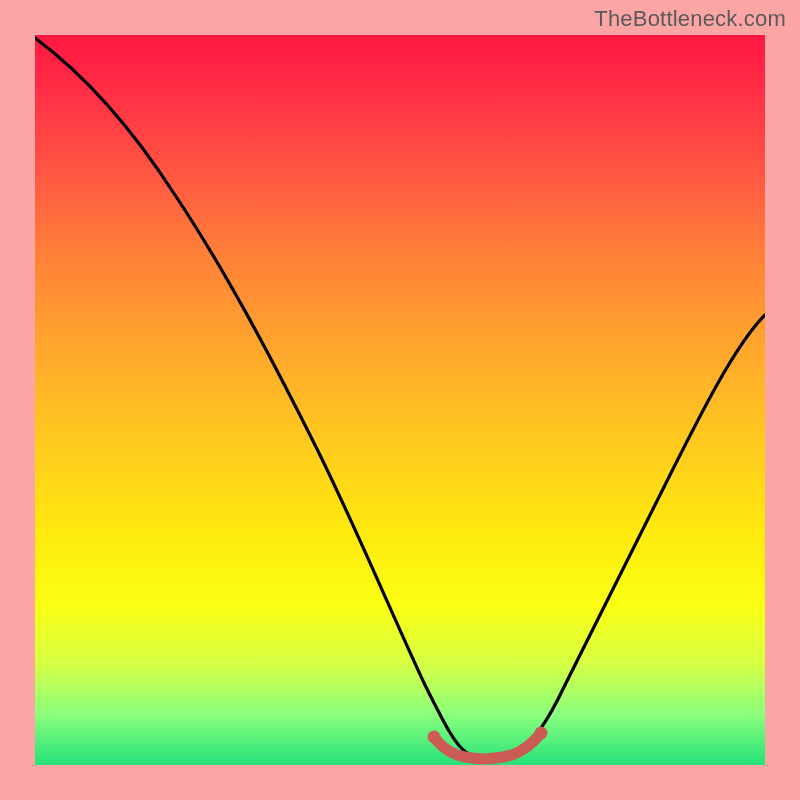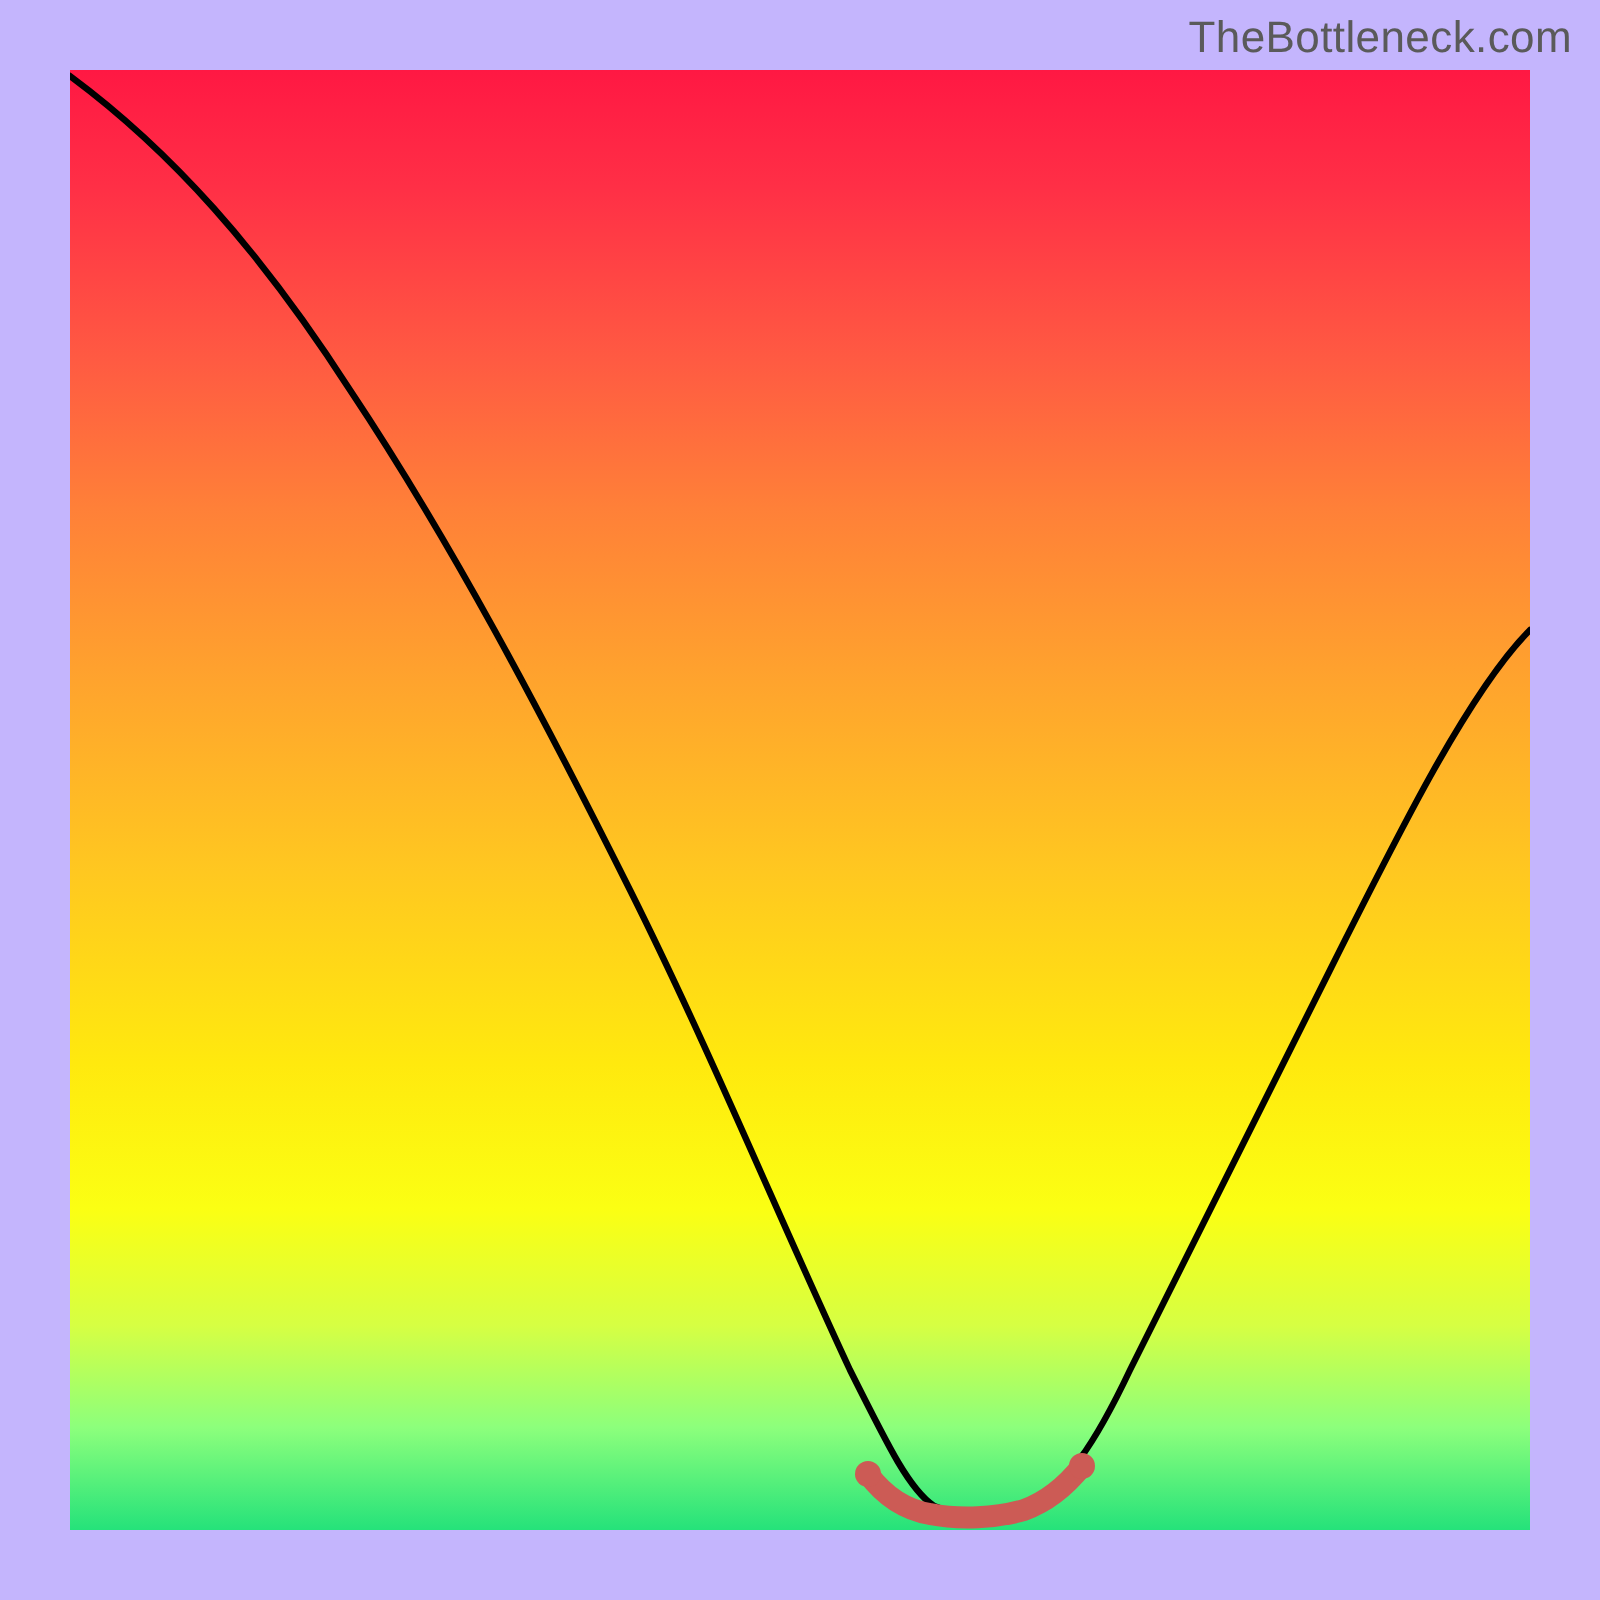--- a/index.html
+++ b/index.html
@@ -8,21 +8,21 @@
     width: 800px;
     height: 800px;
     background: #000;
     position: relative;
     overflow: hidden;
     font-family: Arial, Helvetica, sans-serif;
   }
   .frame {
     position: absolute;
     inset: 0;
-    background: #c4b5fd;
+    background: #fca5a5;
   }
   .watermark {
     position: absolute;
     top: 6px;
     right: 14px;
     color: #5a5a5a;
     font-size: 22px;
     font-weight: 500;
     letter-spacing: 0.2px;
     z-index: 3;

